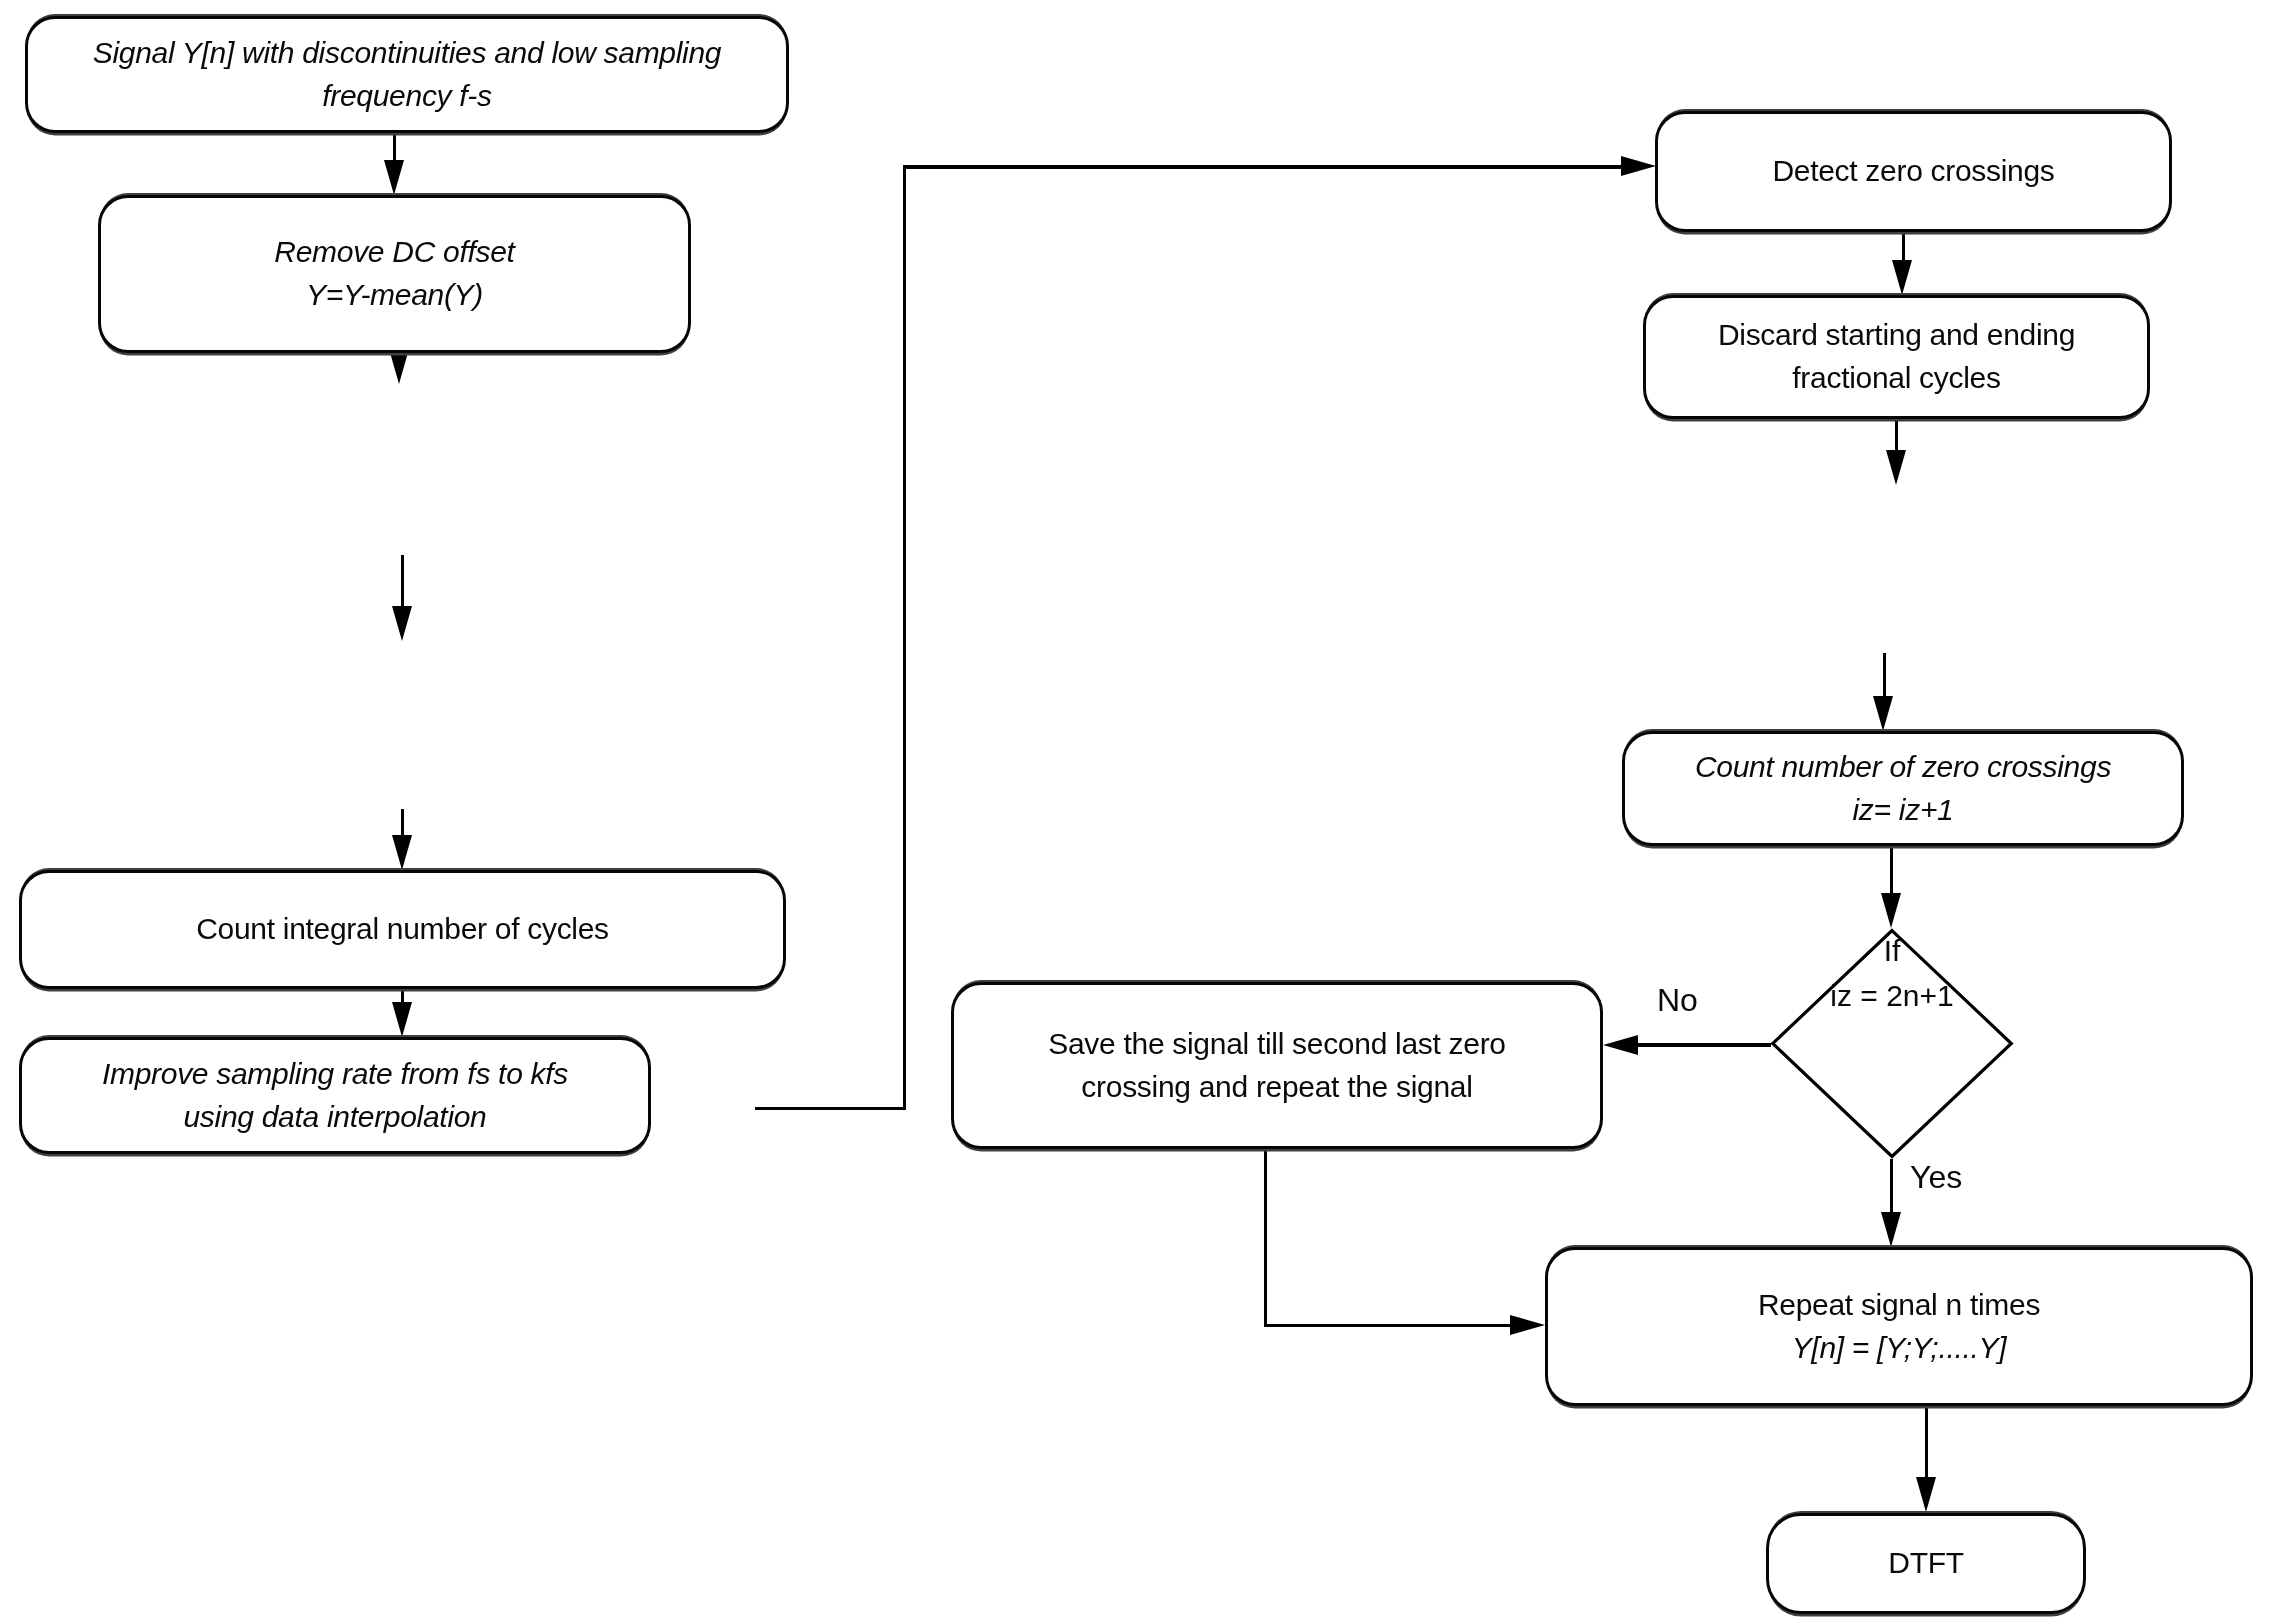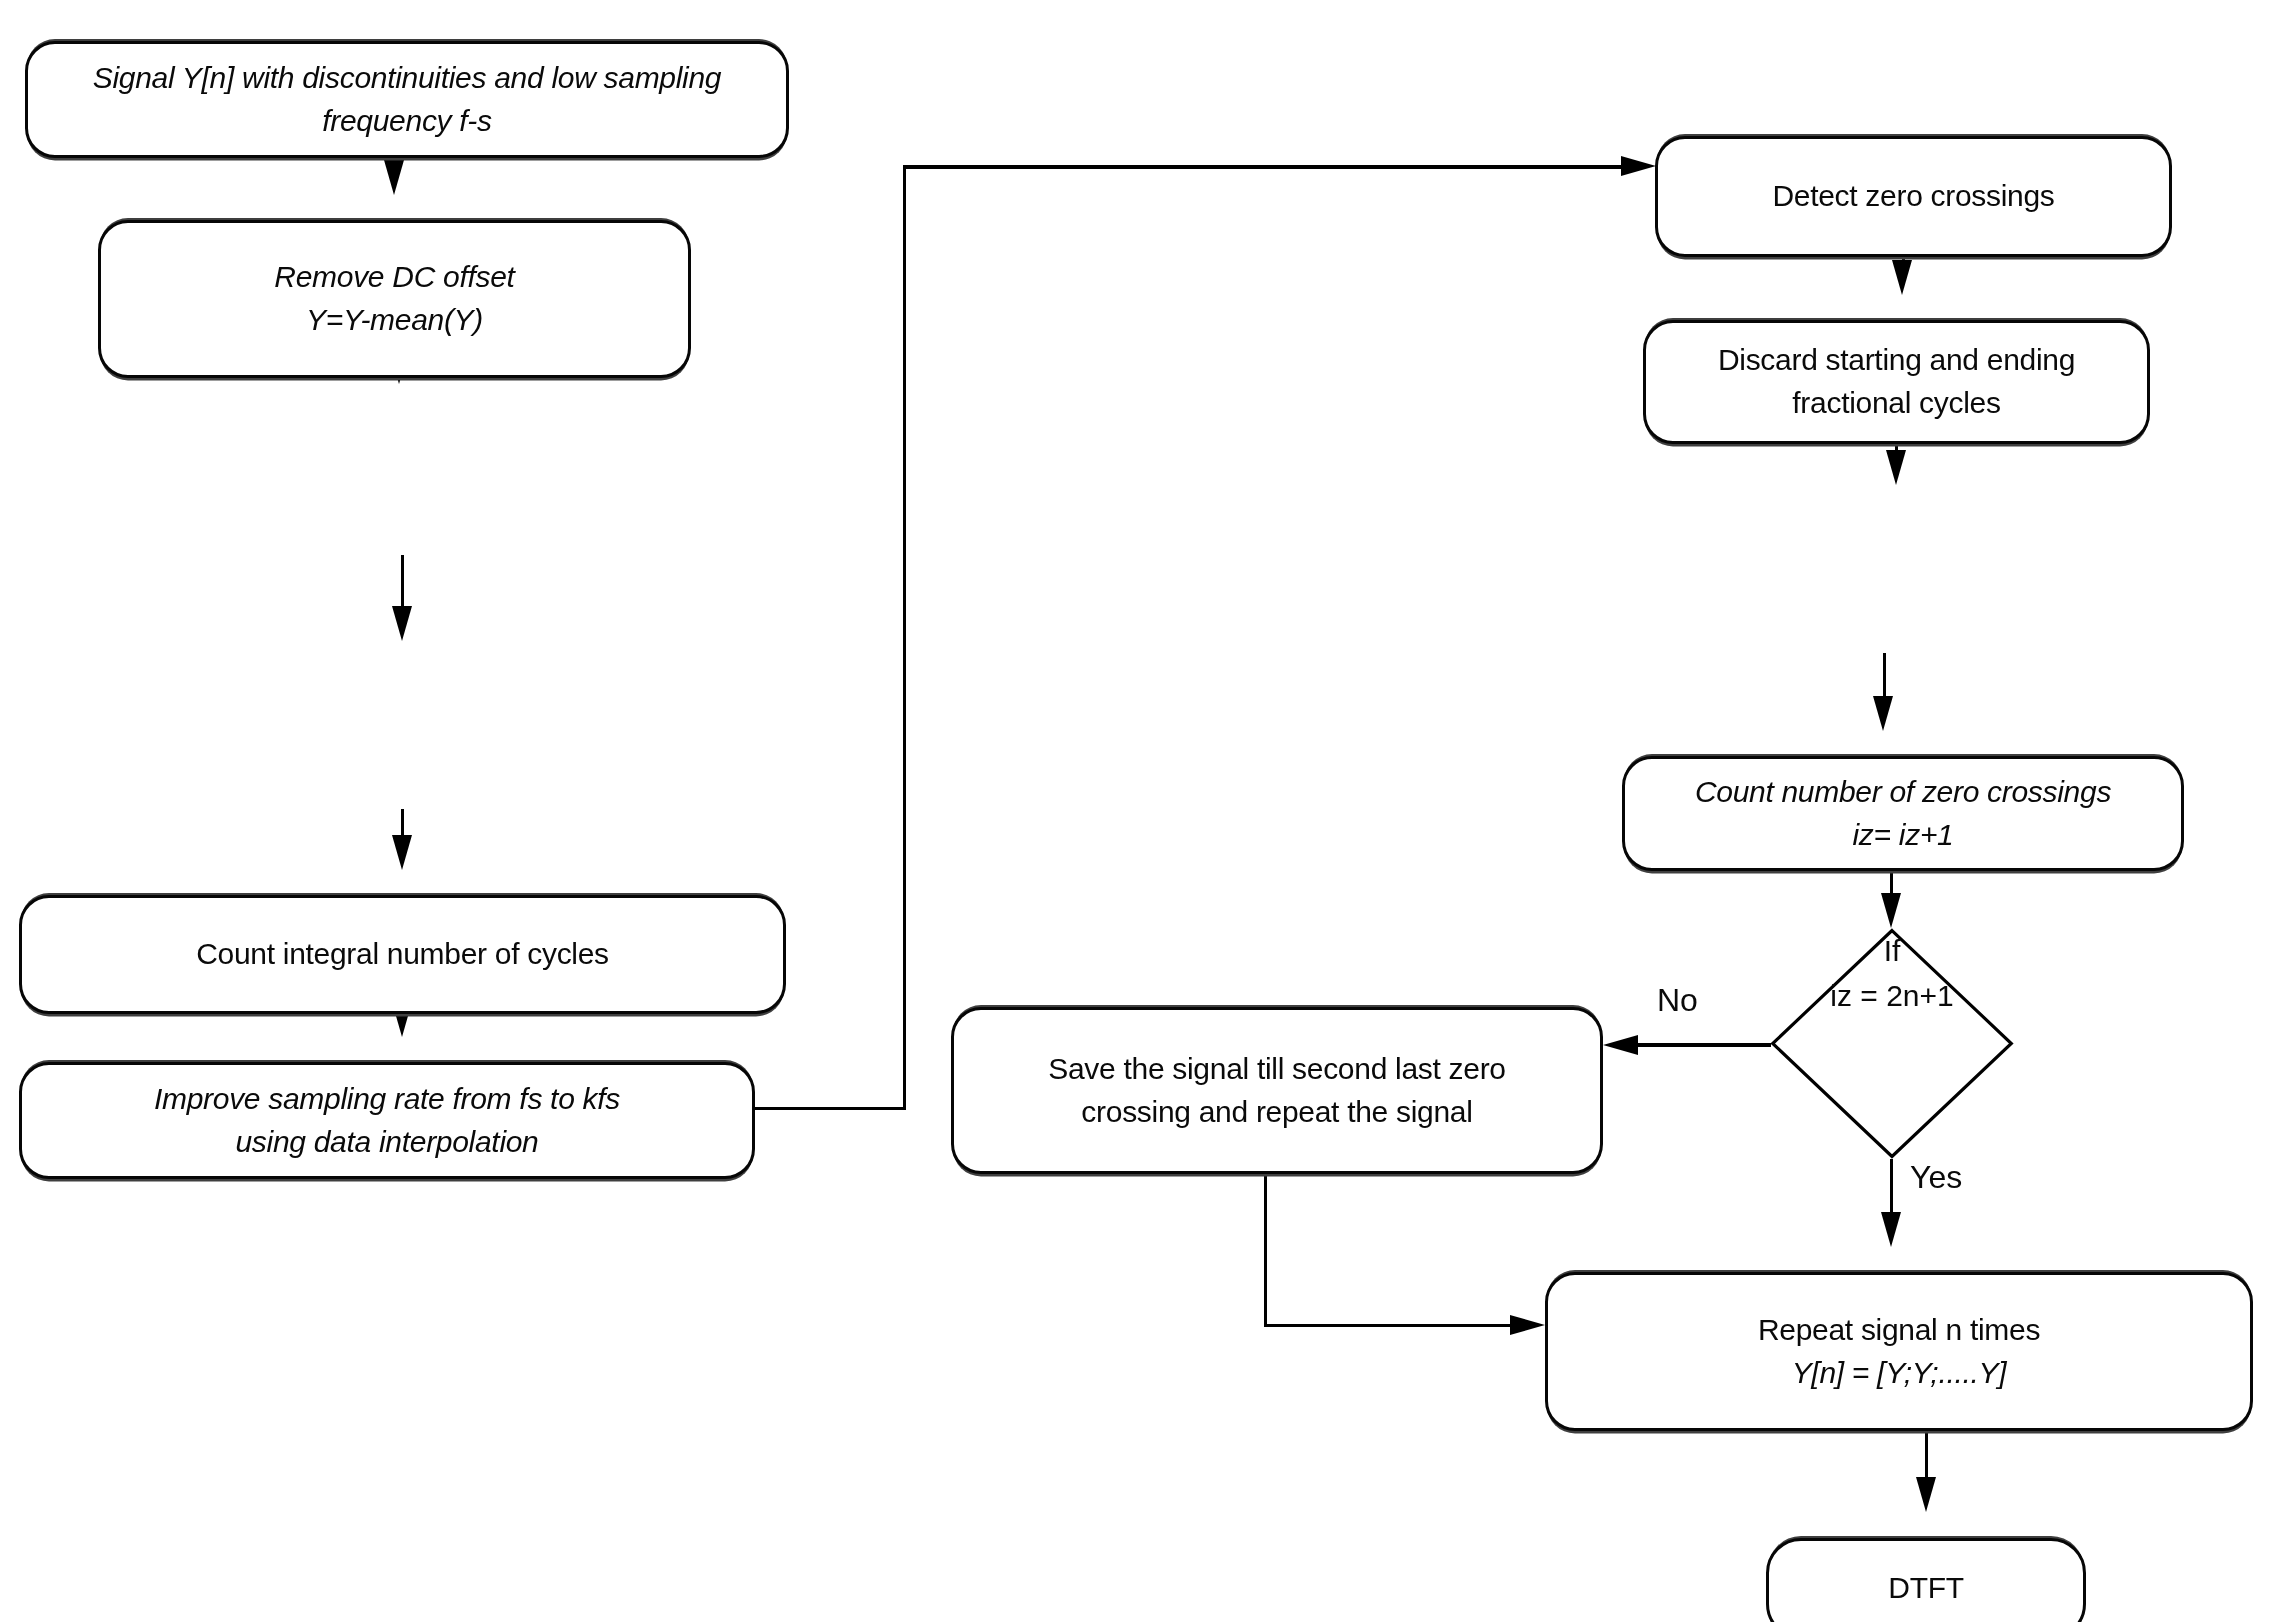--- a/index.html
+++ b/index.html
@@ -21,21 +21,20 @@
     display: flex;
     flex-direction: column;
     align-items: center;
     justify-content: center;
     text-align: center;
     padding: 5px 21.6px;
     font-size: 30px;
     letter-spacing: -0.3px;
     box-shadow: 0 4.4px 0 -1.9px #3f3f3f, 0 -3.8px 0 -1.9px #3f3f3f;
     z-index: 3;
-    margin-top: 25px;
   }
   .node .ln { display: block; line-height: 1.42; }
   .italic { font-style: italic; }
   .vl { position: absolute; width: 2.5px; background: #000; z-index: 1; }
   .hl { position: absolute; height: 2.5px; background: #000; z-index: 1; }
   .hl.thick { height: 3.8px; }
   .ah { position: absolute; width: 0; height: 0; z-index: 2; }
   .ah.down  { border-left: 10.8px solid transparent; border-right: 10.8px solid transparent; border-top: 35px solid #000; }
   .ah.right { border-top: 10.8px solid transparent; border-bottom: 10.8px solid transparent; border-left: 35px solid #000; }
   .ah.left  { border-top: 10.8px solid transparent; border-bottom: 10.8px solid transparent; border-right: 35px solid #000; }
@@ -108,21 +107,21 @@
     <span class="ln">Remove DC offset</span>
     <span class="ln">Y=Y-mean(Y)</span>
   </div>
 
 
 
   <div class="node" style="left:19px; top:870px; width:767px; height:119px;">
     <span class="ln">Count integral number of cycles</span>
   </div>
 
-  <div class="node italic" style="left:19px; top:1037px; width:736px; height:117px;">
+  <div class="node italic" style="left:19px; top:1037px; width:632px; height:117px;">
     <span class="ln">Improve sampling rate from fs to kfs</span>
     <span class="ln">using data interpolation</span>
   </div>
 
   <div class="node" style="left:1655px; top:111px; width:517px; height:121px;">
     <span class="ln">Detect zero crossings</span>
   </div>
 
   <div class="node" style="left:1643px; top:295px; width:507px; height:124px;">
     <span class="ln">Discard starting and ending</span>

